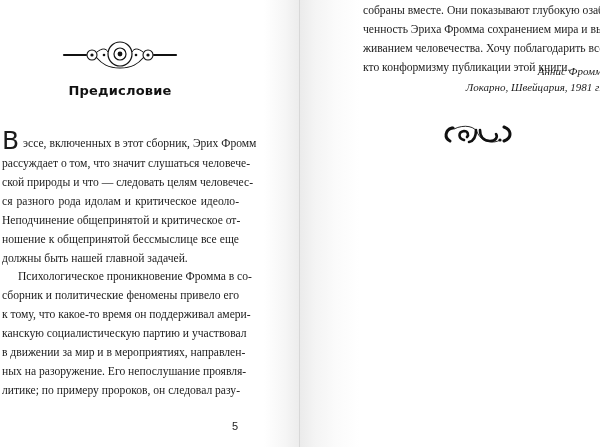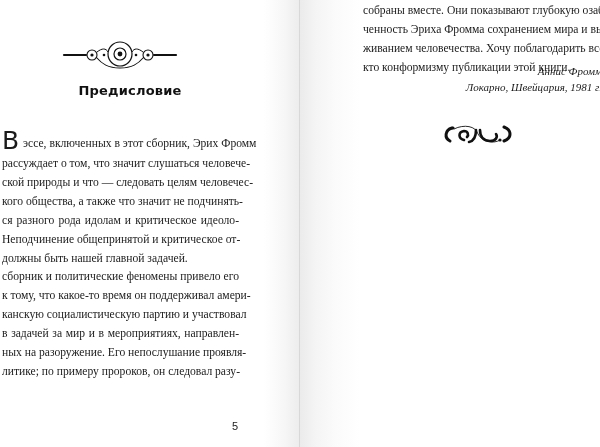--- a/index.html
+++ b/index.html
@@ -23,21 +23,21 @@
     .gutter-line {
       position: absolute; left: 299px; top: 0; width: 1px; height: 447px; background: #d8d8d8;
     }
 
     .ornament-top {
       position: absolute; left: 62px; top: 38px; width: 116px; height: 34px;
     }
     .heading {
       position: absolute; left: 0; top: 83px; width: 240px; text-align: center;
       font-family: "DejaVu Sans", "Liberation Sans", sans-serif;
-      font-weight: bold; font-size: 13px; letter-spacing: 0.2px; color: #111; margin-left: 10px;
+      font-weight: bold; font-size: 13px; letter-spacing: 0.2px; color: #111;
     }
     .text-block {
       position: absolute; font-size: 11.6px; line-height: 18.9px; text-align: justify;
       color: #1b1b1b;
     }
     .left-text { left: 2px; top: 132px; width: 237px; }
     .line { display: block; white-space: nowrap; text-align-last: justify; }
     .line.last { text-align-last: left; }
     .line.indent { padding-left: 16px; }
     .dropcap {
@@ -81,29 +81,30 @@
       <circle cx="42" cy="17" r="1.3" fill="#111"></circle>
       <circle cx="74" cy="17" r="1.3" fill="#111"></circle>
     </svg>
 
     <div class="heading">Предисловие</div>
 
     <div class="text-block left-text">
       <span class="line first-line"><span class="dropcap">В</span><span> эссе, включенных в этот сборник, Эрих Фромм</span></span>
       <span class="line">рассуждает о том, что значит слушаться человече-</span>
       <span class="line">ской природы и что — следовать целям человечес-</span>
-      <span class="line">кого общества, а также что значит не подчинять-</span>
       <span class="line">ся разного рода идолам и критическое идеоло-</span>
       <span class="line">Неподчинение общепринятой и критическое от-</span>
+      <span class="line">ношение к общепринятой бессмыслице все еще</span>
       <span class="line last">должны быть нашей главной задачей.</span>
 
+      <span class="line indent">Психологическое проникновение Фромма в со-</span>
       <span class="line">сборник и политические феномены привело его</span>
       <span class="line">к тому, что какое-то время он поддерживал амери-</span>
       <span class="line">канскую социалистическую партию и участвовал</span>
-      <span class="line">в задачей за мир и в мероприятиях, направлен-</span>
+      <span class="line">в движении за мир и в мероприятиях, направлен-</span>
       <span class="line">ных на разоружение. Его непослушание проявля-</span>
       <span class="line">литике; по примеру пророков, он следовал разу-</span>
 
     </div>
 
     <div class="page-number">5</div>
   </div>
 
   <div class="page page-right"></div>
 

